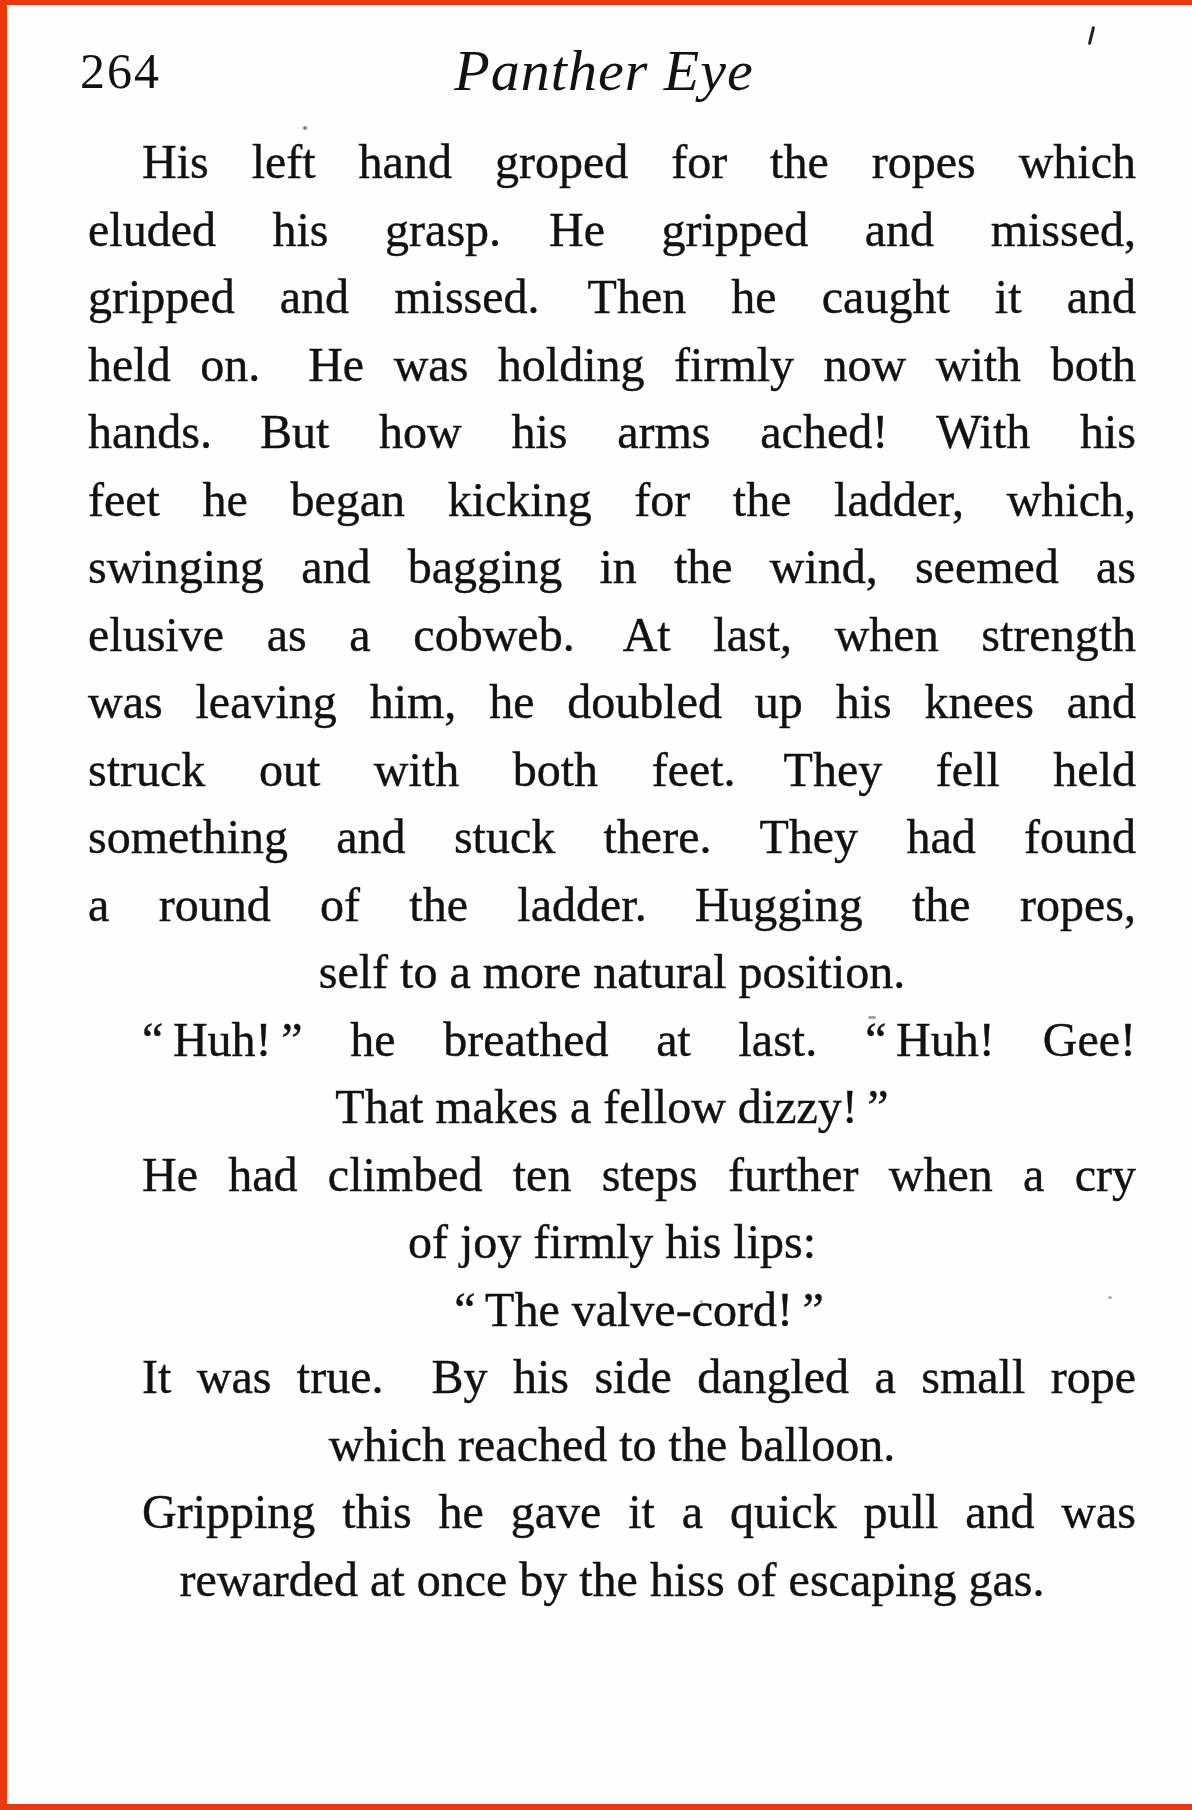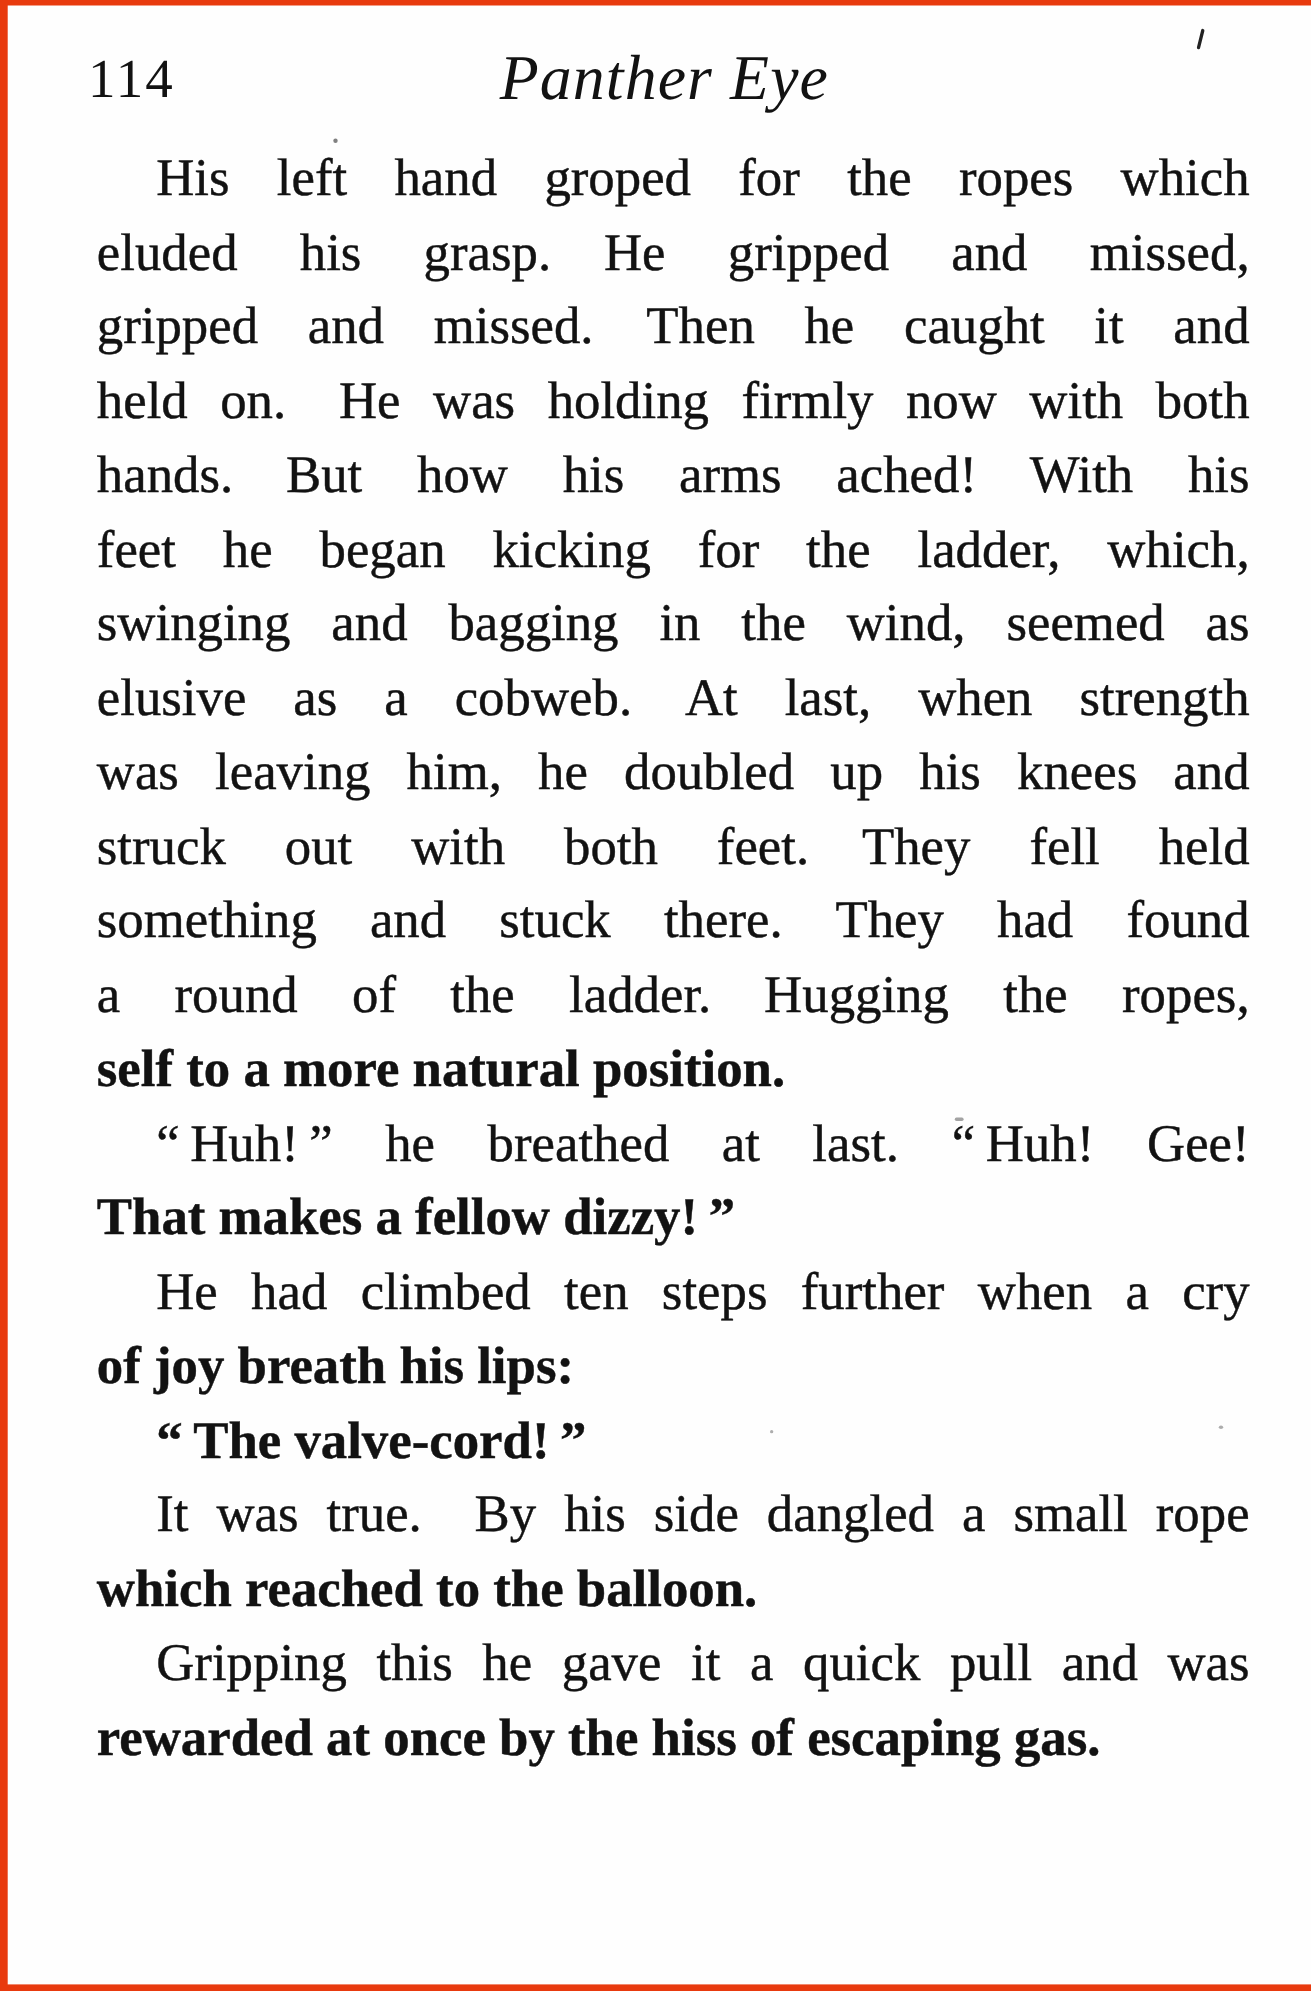--- a/index.html
+++ b/index.html
@@ -53,21 +53,21 @@
   }
   .line {
     font-size: 48px;
     line-height: 67.5px;
     text-align: justify;
     text-align-last: justify;
     white-space: normal;
     -webkit-text-stroke: 0.4px #121212;
   }
   .indent { text-indent: 54px; }
-  .plain  { text-align: left; text-align-last: auto; font-weight: bold; }
+  .plain  { text-align: center; text-align-last: auto; }
 
   
   .mark { position: absolute; background: #222; }
   .stray-tick {
     left: 1090px; top: 26px;
     width: 3px; height: 19px;
     border-radius: 2px;
     transform: rotate(14deg);
   }
   .speck-a { left: 303px; top: 126px; width: 4px; height: 4px; border-radius: 50%; background:#555; opacity: .75; }
@@ -84,42 +84,42 @@
   <div class="edge edge-top" style="background-color: rgb(232, 58, 14);"></div>
   <div class="edge edge-bottom" style="background-color: rgb(232, 58, 14);"></div>
 
   <div class="mark stray-tick"></div>
   <div class="mark speck-a"></div>
   <div class="mark speck-b"></div>
   <div class="mark speck-c"></div>
   <div class="mark speck-d"></div>
 
   <header class="running-head">
-    <span class="page-number">114</span>
+    <span class="page-number">264</span>
     <span class="head-title">Panther Eye</span>
   </header>
 
   <main class="text-block">
     <p class="line indent">His left hand groped for the ropes which</p>
     <p class="line">eluded his grasp. He gripped and missed,</p>
     <p class="line">gripped and missed. Then he caught it and</p>
     <p class="line">held on. He was holding firmly now with both</p>
     <p class="line">hands. But how his arms ached! With his</p>
     <p class="line">feet he began kicking for the ladder, which,</p>
     <p class="line">swinging and bagging in the wind, seemed as</p>
     <p class="line">elusive as a cobweb. At last, when strength</p>
     <p class="line">was leaving him, he doubled up his knees and</p>
     <p class="line">struck out with both feet. They fell held</p>
     <p class="line">something and stuck there. They had found</p>
     <p class="line">a round of the ladder. Hugging the ropes,</p>
     <p class="line plain">self to a more natural position.</p>
     <p class="line indent">“ Huh! ” he breathed at last. “ Huh! Gee!</p>
     <p class="line plain">That makes a fellow dizzy! ”</p>
     <p class="line indent">He had climbed ten steps further when a cry</p>
-    <p class="line plain">of joy breath his lips:</p>
+    <p class="line plain">of joy firmly his lips:</p>
     <p class="line indent plain">“ The valve-cord! ”</p>
     <p class="line indent">It was true. By his side dangled a small rope</p>
     <p class="line plain">which reached to the balloon.</p>
     <p class="line indent">Gripping this he gave it a quick pull and was</p>
     <p class="line plain">rewarded at once by the hiss of escaping gas.</p>
   </main>
 
 </div>
 
 </body></html>

